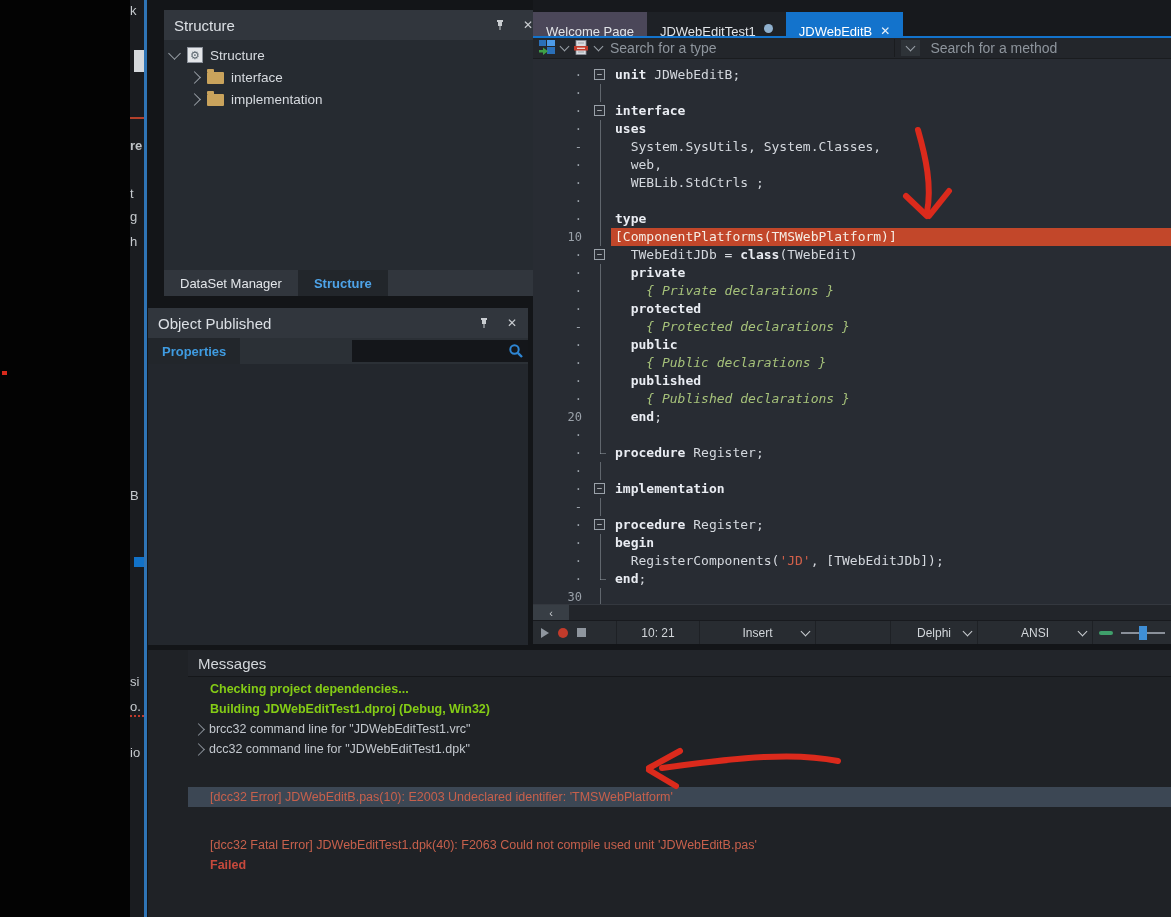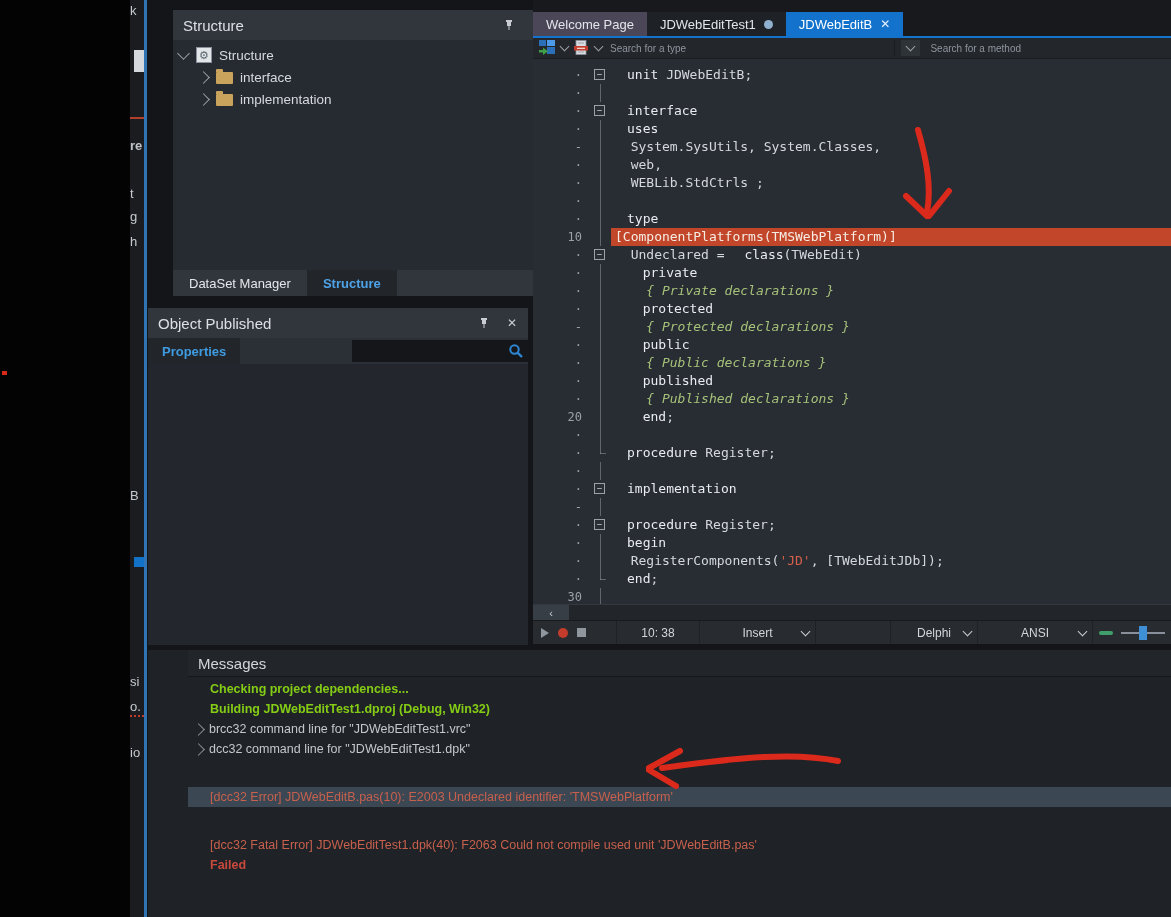--- a/index.html
+++ b/index.html
@@ -18,21 +18,21 @@
   .red-dot{position:absolute;left:2px;top:371px;width:5px;height:4px;background:#d9291b;}
 
   
   .panel-header{height:30px;background:#31363d;display:flex;align-items:center;padding:0 8px 0 10px;}
   .panel-title{color:#dce0e5;font-size:15px;flex:1;}
   .hdr-icons{display:flex;align-items:center;gap:12px;}
   .icon-btn{width:16px;height:16px;display:flex;align-items:center;justify-content:center;color:#c9cdd1;}
   .close-x{font-size:12px;color:#c9cdd1;}
 
   
-  .structure-panel{position:absolute;left:157px;top:10px;width:380px;height:286px;display:flex;flex-direction:column;padding-left:16px;}
+  .structure-panel{position:absolute;left:148px;top:10px;width:380px;height:286px;display:flex;flex-direction:column;padding-left:16px;}
   .structure-body{flex:1;background:#262b31;padding-top:4px;}
   .tree-row{height:22px;display:flex;align-items:center;color:#d6dadf;font-size:13.5px;}
   .tree-row .chev{width:8px;height:8px;border-right:1.5px solid #9aa1a8;border-bottom:1.5px solid #9aa1a8;flex:none;}
   .chev.down{transform:rotate(45deg);margin-top:-3px;}
   .chev.right{transform:rotate(-45deg);}
   .gear-ic{width:16px;height:16px;background:#e3e6e9;border:1px solid #8a9099;box-sizing:border-box;
            color:#5b6770;font-size:11px;line-height:14px;text-align:center;flex:none;}
   .folder-ic{width:17px;height:12px;background:#c9a35c;border-radius:1px;position:relative;flex:none;margin-top:2px;}
   .folder-ic::before{content:"";position:absolute;top:-3px;left:0;width:7px;height:3px;background:#c9a35c;border-radius:1px 1px 0 0;}
   .tree-label{margin-left:7px;}
@@ -45,49 +45,49 @@
   .props-row{height:26px;background:#2b3036;display:flex;align-items:stretch;}
   .prop-tab{display:flex;align-items:center;padding:0 14px;background:#22262b;color:#3f9be0;font-weight:bold;font-size:13px;}
   .props-spacer{flex:1;}
   .oi-search{width:176px;background:#14161a;display:flex;align-items:center;margin:2px 0;}
   .oi-search input{flex:1;background:transparent;border:0;outline:none;color:#d6dade;font-size:12px;padding:0 4px;min-width:0;}
   .inspector-body{flex:1;background:#23272d;}
 
   
   .editor-region{position:absolute;left:533px;top:0;width:638px;height:643px;background:#17191d;}
   .tabbar{position:absolute;left:0;top:12px;right:0;height:24px;display:flex;align-items:stretch;}
-  .e-tab{display:flex;align-items:center;gap:8px;padding:0 13px;font-size:13px;color:#e2e5e9;background:#1e2126;}
+  .e-tab{display:flex;align-items:flex-start;gap:8px;padding:12px 13px;font-size:13px;color:#e2e5e9;background:#1e2126;}
   .e-tab.welcome{background:#4b4759;}
   .e-tab.active{background:#1373cc;color:#fff;}
   .mod-dot{width:9px;height:9px;border-radius:50%;background:#8fb0ce;}
   .tab-close{font-size:12px;color:#eaf2fa;}
   .tab-underline{position:absolute;left:0;top:36px;right:0;height:2px;background:#1373cc;}
   .searchrow{position:absolute;left:0;top:38px;right:0;height:20px;background:#23262b;display:flex;align-items:center;border-bottom:1px solid #1a1c1f;}
   .sr-icons{display:flex;align-items:center;gap:5px;padding:0 6px;}
   .sr-chev{width:6px;height:6px;border-right:1.5px solid #9aa1a8;border-bottom:1.5px solid #9aa1a8;transform:rotate(45deg);margin-top:-3px;}
   .type-search{flex:1;display:flex;align-items:center;}
-  .type-search input,.method-search input{background:transparent;border:0;outline:none;color:#fdba74;font-size:10px;width:100%;}
+  .type-search input,.method-search input{background:transparent;border:0;outline:none;color:#fdba74;font-size:14px;width:100%;}
   .type-search input::placeholder,.method-search input::placeholder{color:#8e959d;}
   .method-search{width:270px;display:flex;align-items:center;gap:8px;border-left:1px solid #1a1c1f;padding-left:6px;}
   .chev-box{width:22px;height:16px;background:#2e3338;display:flex;align-items:center;justify-content:center;}
 
   .code-area{position:absolute;left:0;top:59px;right:0;height:545px;background:#282c33;padding-top:7px;box-sizing:border-box;overflow:hidden;}
   .code-row{display:flex;height:18px;}
   .gut{width:58px;flex:none;text-align:right;padding-right:9px;box-sizing:border-box;color:#9aa1a9;
        font:12px/18px "DejaVu Sans Mono",monospace;}
   .fold{width:20px;height:18px;position:relative;flex:none;}
   .fold.bar::before{content:"";position:absolute;left:9px;top:0;height:18px;width:1px;background:rgba(165,172,180,.45);}
   .fold.end::before{content:"";position:absolute;left:9px;top:0;height:10px;width:1px;background:rgba(165,172,180,.45);}
   .fold.end::after{content:"";position:absolute;left:9px;top:9px;width:6px;height:1px;background:rgba(165,172,180,.45);}
   .fbox{position:absolute;left:3px;top:3px;width:11px;height:11px;box-sizing:border-box;border:1px solid #9aa1a9;
         background:#2a2e35;color:#c9cdd1;font:9px/9px "DejaVu Sans Mono",monospace;text-align:center;}
   .codetext{flex:1;white-space:pre;font:13px/18px "DejaVu Sans Mono",monospace;padding-left:4px;color:#d4d8de;}
   .codetext.hl{background:#c2472a;}
   .codetext.hl span{color:#f5ede4 !important;}
-  .tok-kw{color:#e9ecf2;font-weight:normal;margin-left:12px;}
+  .tok-kw{color:#e9ecf2;font-weight:bold;}
   .tok-pl{color:#d4d8de;}
   .tok-cm{color:#a6c27a;font-style:italic;}
   .tok-st{color:#d2604a;}
 
   .hscroll{position:absolute;left:0;top:604px;right:0;height:16px;background:#22252a;border-top:1px solid #34383f;}
   .hs-btn{position:absolute;left:0;top:0;width:36px;height:16px;background:#383e45;border:0;color:#c9cdd1;font-size:11px;line-height:15px;text-align:center;padding:0;}
 
   .statusbar{position:absolute;left:0;top:620px;right:0;height:23px;background:#282c31;border-top:1px solid #181a1e;
              display:flex;align-items:stretch;color:#d2d6da;font-size:12px;}
   .sb-sec{display:flex;align-items:center;justify-content:center;border-right:1px solid #1e2125;box-sizing:border-box;position:relative;}
@@ -313,21 +313,21 @@
         <div class="code-row">
           <span class="gut">10</span>
           <span class="fold bar"></span>
           <span class="codetext hl"><span class="tok-pl">[ComponentPlatforms(TMSWebPlatform)]</span></span>
         </div>
         <div class="code-row">
           <span class="gut">·</span>
           <span class="fold box">
             <span class="fbox">−</span>
           </span>
-          <span class="codetext"><span class="tok-pl">  Undeclared = </span><span class="tok-kw">class</span><span class="tok-pl">(TWebEdit)</span></span>
+          <span class="codetext"><span class="tok-pl">  TWebEditJDb = </span><span class="tok-kw">class</span><span class="tok-pl">(TWebEdit)</span></span>
         </div>
         <div class="code-row">
           <span class="gut">·</span>
           <span class="fold bar"></span>
           <span class="codetext"><span class="tok-pl">  </span><span class="tok-kw">private</span></span>
         </div>
         <div class="code-row">
           <span class="gut">·</span>
           <span class="fold bar"></span>
           <span class="codetext"><span class="tok-pl">    </span><span class="tok-cm">{ Private declarations }</span></span>
@@ -426,21 +426,21 @@
     <div class="hscroll">
       <button class="hs-btn">‹</button>
     </div>
 
     <div class="statusbar">
       <div class="sb-sec sb-transport">
         <span class="tr-play"></span>
         <span class="tr-rec"></span>
         <span class="tr-stop"></span>
       </div>
-      <div class="sb-sec sb-pos">10: 38</div>
+      <div class="sb-sec sb-pos">10: 21</div>
       <div class="sb-sec sb-insert">
         <span>Insert</span>
         <span class="sb-dd"></span>
       </div>
       <div class="sb-sec sb-empty"></div>
       <div class="sb-sec sb-delphi">
         <span>Delphi</span>
         <span class="sb-dd"></span>
       </div>
       <div class="sb-sec sb-ansi">

